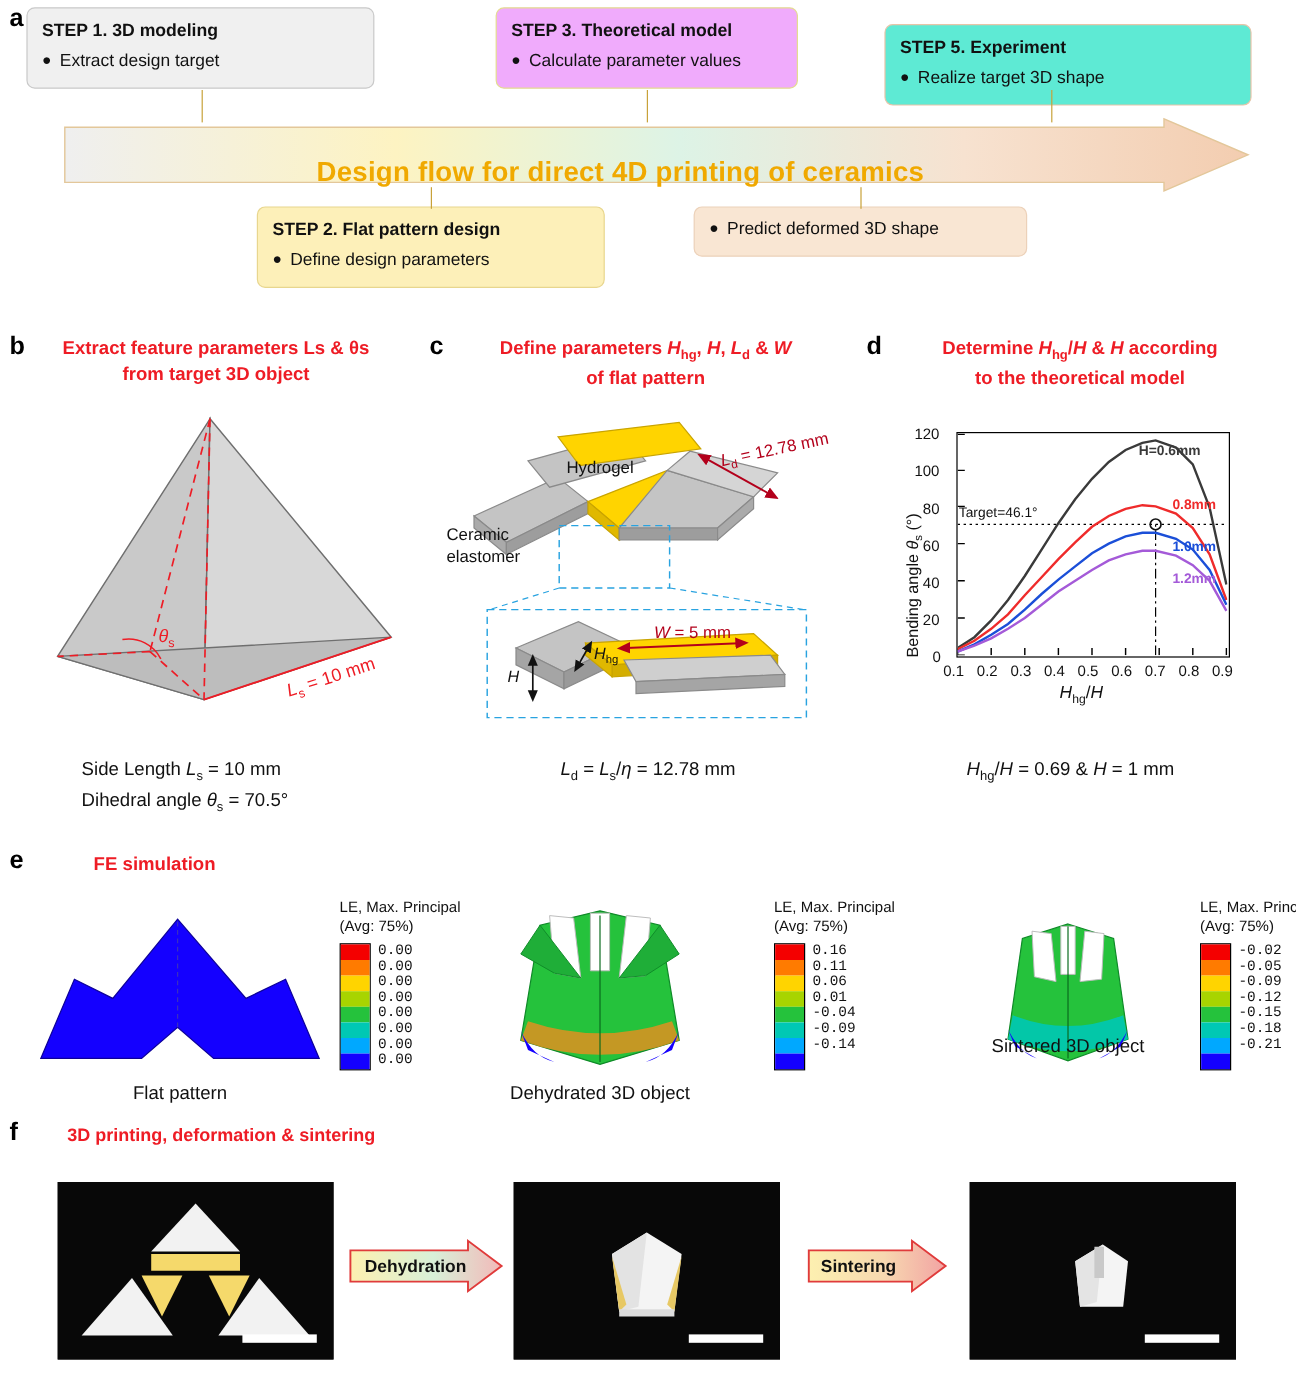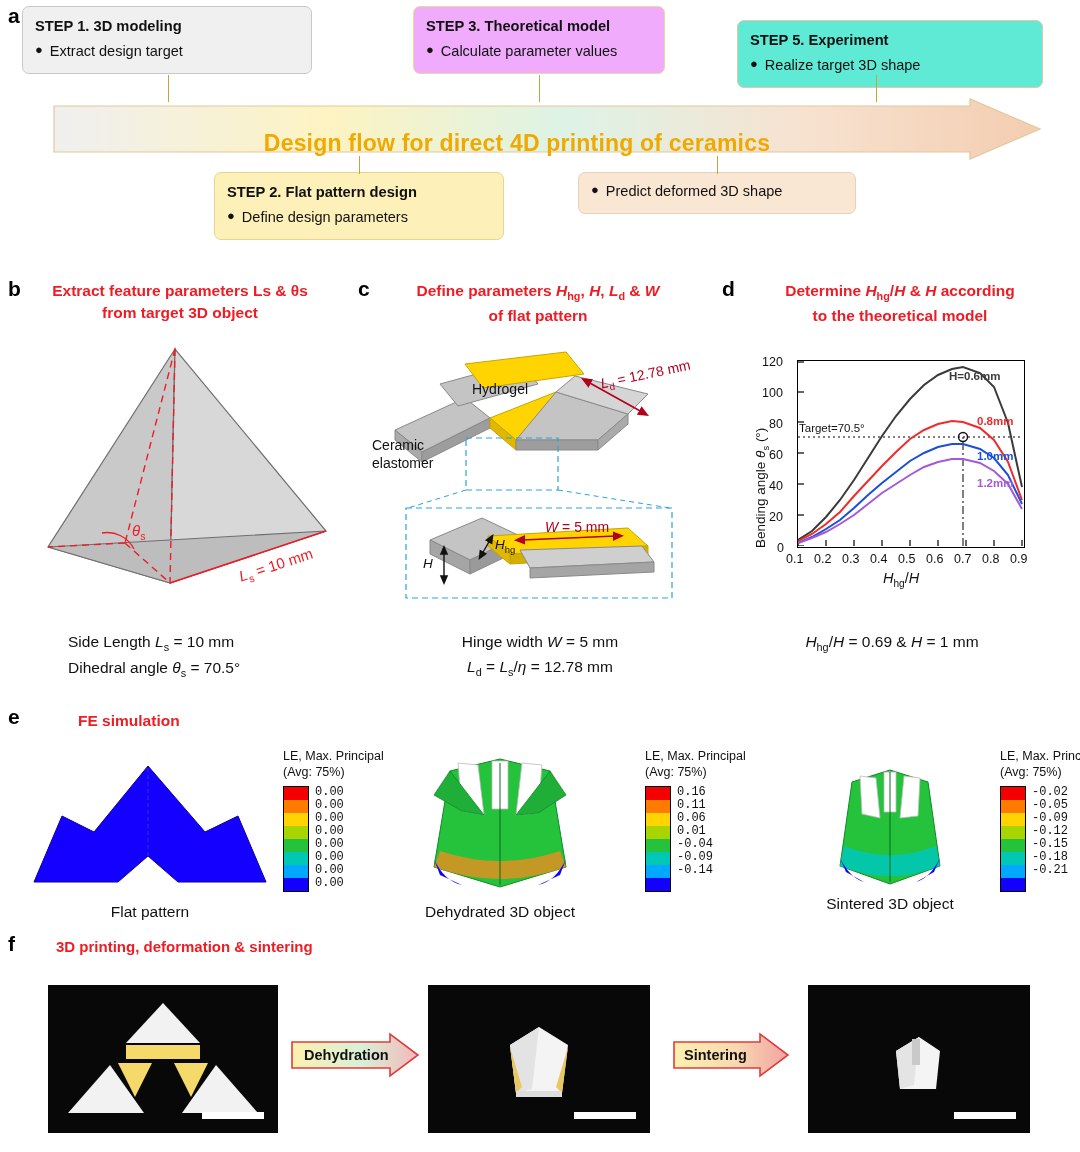--- a/index.html
+++ b/index.html
@@ -247,21 +247,20 @@
   <i>W</i> = 5 mm
 </div>
 <div class="abs" style="left:495px; top:537px; font-size:13.5px;">
   <i>H</i><sub>hg</sub>
 </div>
 <div class="abs" style="left:423px; top:556px; font-size:13.5px;">
   <i>H</i>
 </div>
 
 <div class="abs caption" style="left:370px; top:630px; width:340px;">
-  <div>Hinge width <i>W</i> = 5 mm</div>
   <div><i>L</i><sub>d</sub> = <i>L</i><sub>s</sub>/<i>η</i> = 12.78 mm</div>
 </div>
 
 <div class="panel-letter" style="left:722px; top:277px;">d</div>
 <div class="abs red-title" style="left:740px; top:280px; width:320px;">
   <div>Determine <i>H</i><sub>hg</sub>/<i>H</i> &amp; <i>H</i> according</div>
   <div>to the theoretical model</div>
 </div>
 
 <div class="chartwrap">
@@ -324,21 +323,21 @@
   <div class="tick" style="left:273px; top:200px;">0.9</div>
 
   <div class="xlabel" style="left:146px; top:218px;">
     <i>H</i><sub>hg</sub>/<i>H</i>
   </div>
 
   <div class="curvelabel" style="left:212px; top:18px; color:#3a3a3a;">H=0.6mm</div>
   <div class="curvelabel" style="left:240px; top:63px; color:#ef2b2b;">0.8mm</div>
   <div class="curvelabel" style="left:240px; top:98px; color:#1b4fd8;">1.0mm</div>
   <div class="curvelabel" style="left:240px; top:125px; color:#a45ad8;">1.2mm</div>
-  <div class="curvelabel" style="left:62px; top:70px; color:#111; font-weight:normal;">Target=70.5°</div>
+  <div class="curvelabel" style="left:62px; top:70px; color:#111; font-weight:normal;">Target=46.1°</div>
 </div>
 
 <div class="abs caption" style="left:737px; top:630px; width:310px;">
   <i>H</i><sub>hg</sub>/<i>H</i> = 0.69 &amp; <i>H</i> = 1 mm
 </div>
 
 <div class="panel-letter" style="left:8px; top:705px;">e</div>
 <div class="abs" style="left:78px; top:712px; color:#ee1c25; font-weight:bold; font-size:15.5px;">FE simulation</div>
 
 <div class="abs" style="left:30px; top:760px;">
@@ -446,21 +445,21 @@
       <div>-0.02</div>
       <div>-0.05</div>
       <div>-0.09</div>
       <div>-0.12</div>
       <div>-0.15</div>
       <div>-0.18</div>
       <div>-0.21</div>
     </div>
   </div>
 </div>
-<div class="abs caption" style="left:790px; top:892px; width:200px;">Sintered 3D object</div>
+<div class="abs caption" style="left:790px; top:861px; width:200px;">Sintered 3D object</div>
 
 <div class="panel-letter" style="left:8px; top:932px;">f</div>
 <div class="abs" style="left:56px; top:938px; color:#ee1c25; font-weight:bold; font-size:15px;">3D printing, deformation &amp; sintering</div>
 
 <div class="photo" style="left:48px; top:985px; width:230px; height:148px;">
   <svg width="230" height="148" viewBox="0 0 230 148" style="display:block;">
     <rect width="230" height="148" fill="#080808"></rect>
     <polygon points="115,18 152,58 78,58" fill="#f2f2f2"></polygon>
     <polygon points="78,60 152,60 152,74 78,74" fill="#f5d96b"></polygon>
     <polygon points="70,78 104,78 87,112" fill="#f5d96b"></polygon>

